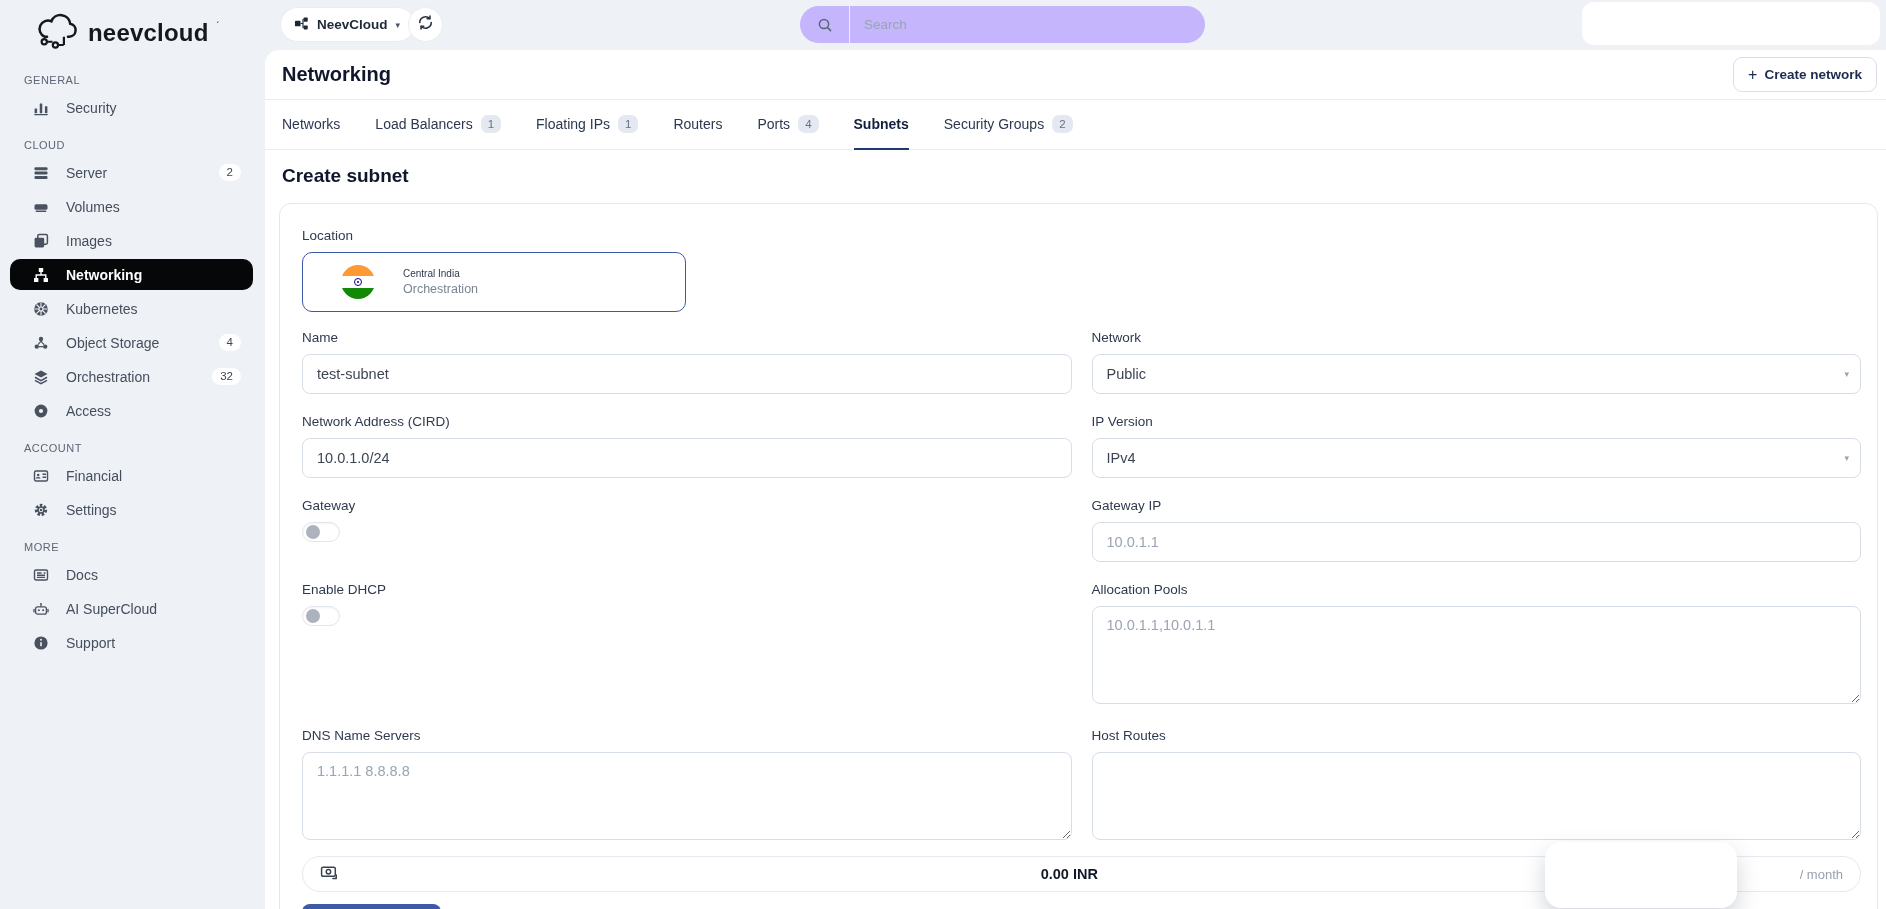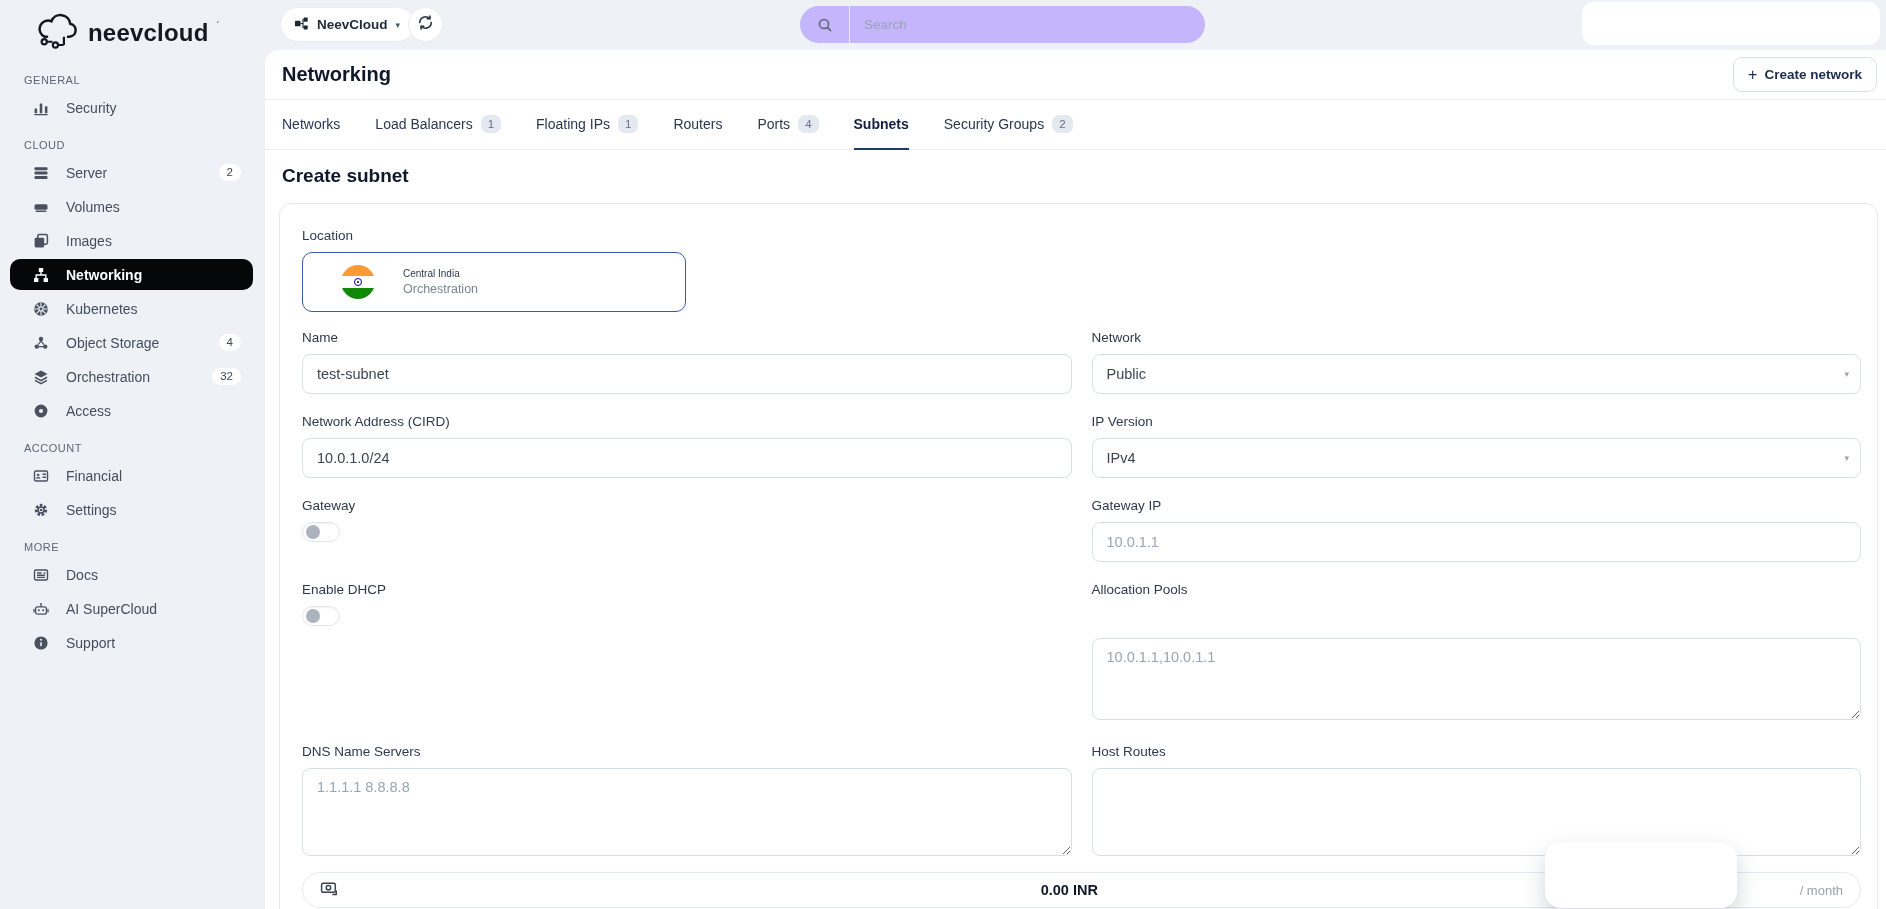--- a/index.html
+++ b/index.html
@@ -60,21 +60,21 @@
   .loc-code { font-size:12.5px; color:#7b8494; margin-top:3px; }
 
   .form-grid { display:grid; grid-template-columns:1fr 1fr; column-gap:14px; row-gap:17px;gap:20px; }
   .field input, .field textarea, .fake-select {
     width:100%; border:1px solid #d8dee6; border-radius:8px; background:#fff;
     font-size:14.5px; color:#3d4553; font-family:inherit; outline:none;
   }
   .field input { height:40px; padding:0 14px; }
   .field input::placeholder, .field textarea::placeholder { color:#9aa4b2; }
   .field textarea { height:88px; padding:10px 14px; resize:both; }
-  .field textarea.short { height:82px;margin-top:32px; }
+  .field textarea.short { height:98px; }
   .fake-select { height:40px; display:flex; align-items:center; padding:0 30px 0 14px; position:relative; cursor:pointer; }
   .fake-select .caret { position:absolute; right:11px; top:50%; transform:translateY(-50%); font-size:9px; color:#9aa4b2; }
 
   .toggle { width:38px; height:20px; border:1px solid #e2e6ec; border-radius:999px; background:#fff; box-shadow:inset 0 1px 2px rgba(0,0,0,.05); display:flex; align-items:center; cursor:pointer; margin-top:3px; }
   .knob { width:14px; height:14px; border-radius:50%; background:#adb3bd; margin-left:3px; }
 
   .price-bar { margin-top:12px; height:36px; border:1px solid #e5e9f0; border-radius:18px; display:flex; align-items:center; gap:11px; padding:0 17px;justify-content:space-between; }
   .price-amount { font-size:14.5px; font-weight:700; color:#101828; }
   .price-period { font-size:13px; color:#98a1b0; }
 

